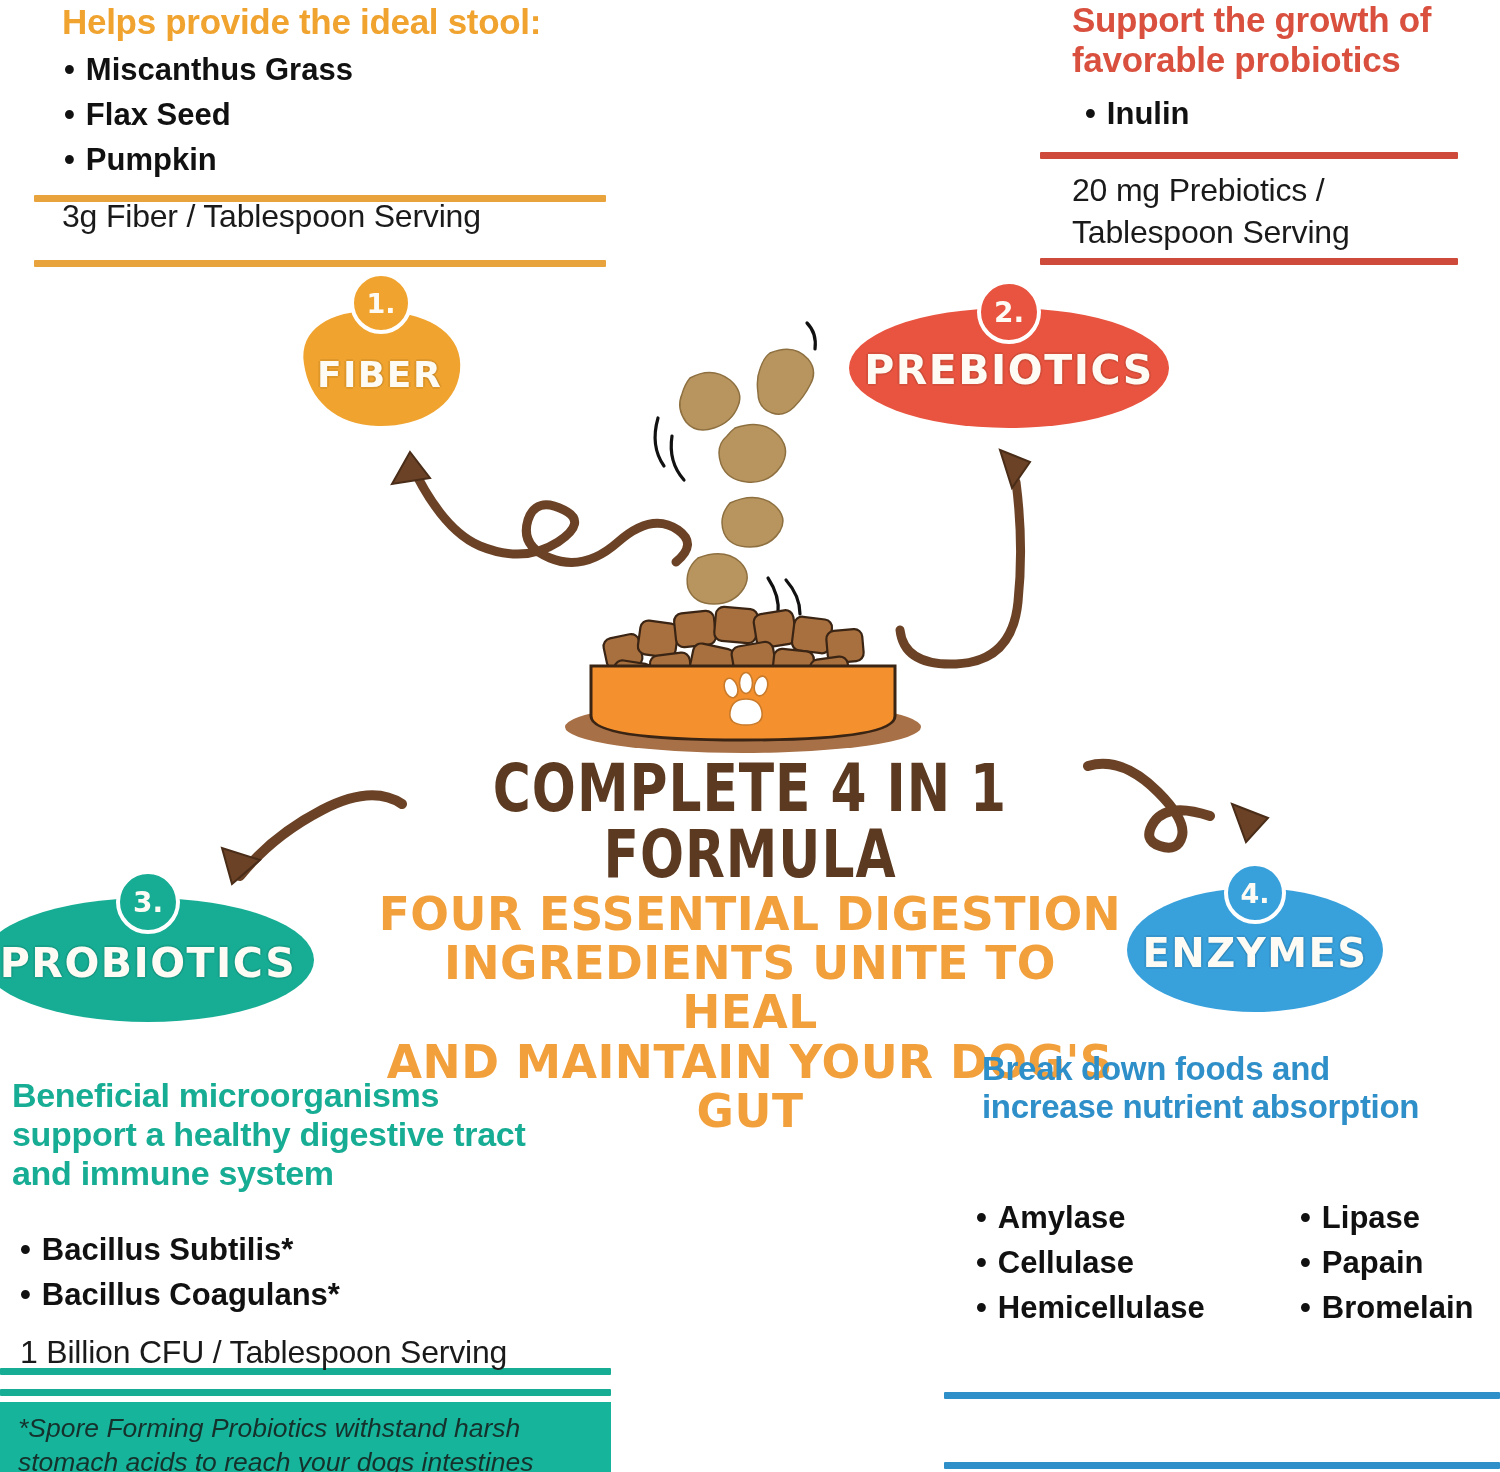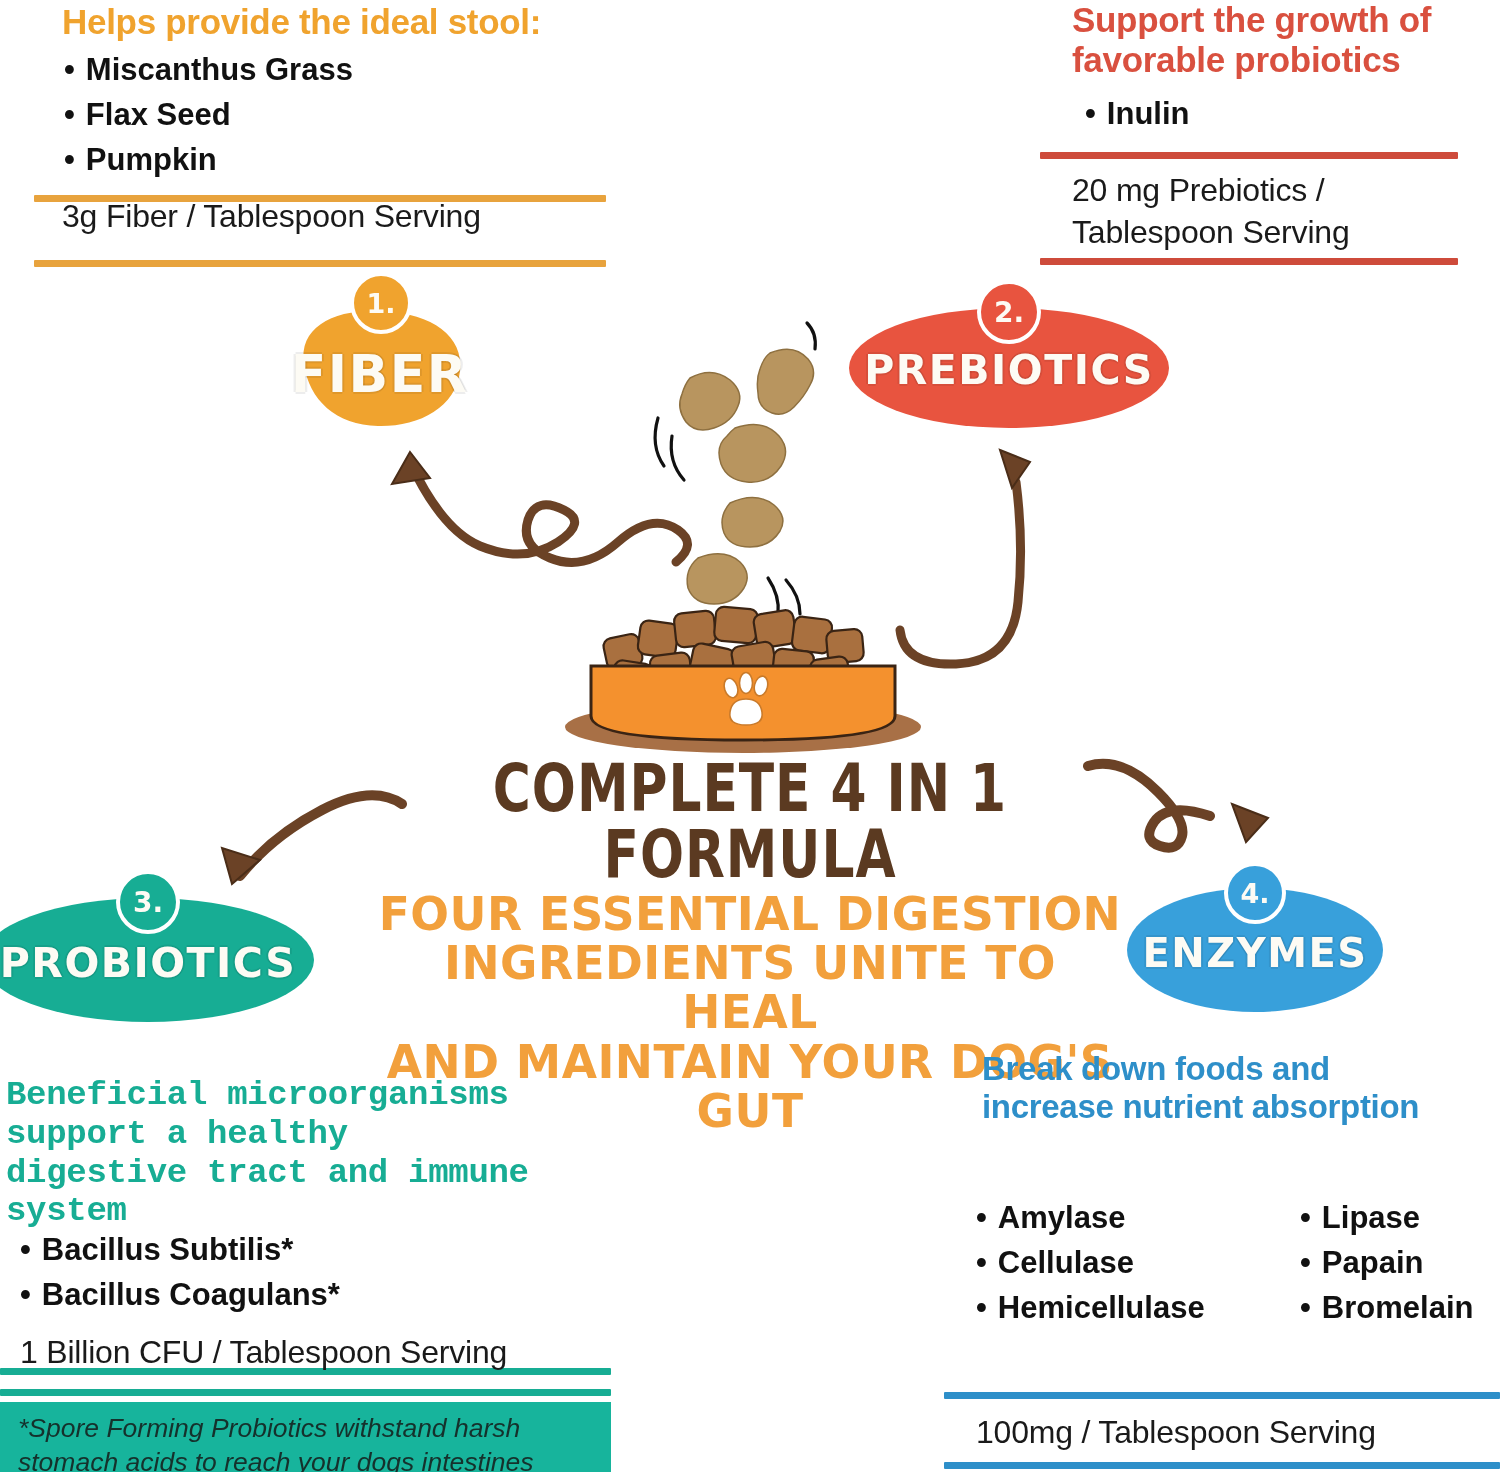--- a/index.html
+++ b/index.html
@@ -144,21 +144,21 @@
   <div class="blk serving" style="left:1072px; top:170px; width:392px;">20 mg Prebiotics / Tablespoon Serving</div>
   <div class="blk rule red" style="left:1040px; top:258px; width:418px;"></div>
 
   <div class="badge" style="left:292px; top:286px; width:175px; height:145px;">
     <svg class="blob" width="175" height="145" viewBox="0 0 175 145">
       <path d="M12 78 C6 40 44 22 92 25 C140 28 172 50 168 85
                C164 122 126 141 86 140 C44 139 17 114 12 78 Z" fill="#F0A32E"></path>
     </svg>
     <div class="numcirc" style="left:58px; top:-14px; width:62px; height:62px; background:#F0A32E; font-size:27px;">1.</div>
     <div class="blob" style="width:175px; height:145px;">
-      <span class="blob-label" style="font-size:52px; margin-top:31px;">FIBER</span>
+      <span class="blob-label" style="font-size:36px; margin-top:31px;">FIBER</span>
     </div>
   </div>
 
   <div class="badge" style="left:846px; top:288px; width:326px; height:143px;">
     <svg class="blob" width="326" height="143" viewBox="0 0 326 143">
       <ellipse cx="163" cy="80" rx="160" ry="60" fill="#E8543F"></ellipse>
     </svg>
     <div class="numcirc" style="left:131px; top:-8px; width:64px; height:64px; background:#E8543F; font-size:28px;">2.</div>
     <div class="blob" style="width:326px; height:143px;text-align:center;">
       <span class="blob-label" style="font-size:41px; margin-top:20px;">PREBIOTICS</span>
@@ -256,21 +256,21 @@
   <div class="badge" style="left:1124px; top:866px; width:262px; height:150px;">
     <svg class="blob" width="262" height="150" viewBox="0 0 262 150">
       <ellipse cx="131" cy="84" rx="128" ry="62" fill="#38A0DB"></ellipse>
     </svg>
     <div class="numcirc" style="left:100px; top:-4px; width:62px; height:62px; background:#38A0DB; font-size:27px;">4.</div>
     <div class="blob" style="width:262px; height:150px;">
       <span class="blob-label" style="font-size:40px; margin-top:24px;">ENZYMES</span>
     </div>
   </div>
 
-  <div class="blk" style="left:6px; top:1076px; width:540px;font-family:Liberation Mono, monospace;">
+  <div class="blk" style="left:12px; top:1076px; width:540px;">
     <div class="hd hd-prob">Beneficial microorganisms support a healthy digestive tract and immune system</div>
   </div>
 
   <ul class="blk ing" style="left:20px; top:1228px; width:540px;">
     <li>Bacillus Subtilis*</li>
     <li>Bacillus Coagulans*</li>
   </ul>
 
   <div class="blk rule teal" style="left:0px; top:1368px; width:611px;"></div>
   <div class="blk serving" style="left:20px; top:1332px; width:580px;">1 Billion CFU / Tablespoon Serving</div>
@@ -288,16 +288,15 @@
     <li>Hemicellulase</li>
   </ul>
 
   <ul class="blk ing" style="left:1300px; top:1196px; width:220px;">
     <li>Lipase</li>
     <li>Papain</li>
     <li>Bromelain</li>
   </ul>
 
   <div class="blk rule blue" style="left:944px; top:1392px; width:556px;"></div>
-  <div class="blk serving" style="left:976px; top:1412px; width:520px;">100mg / Tablespoon Serving</div>
   <div class="blk rule blue" style="left:944px; top:1462px; width:556px;"></div>
 
 </div>
 
 </body></html>

